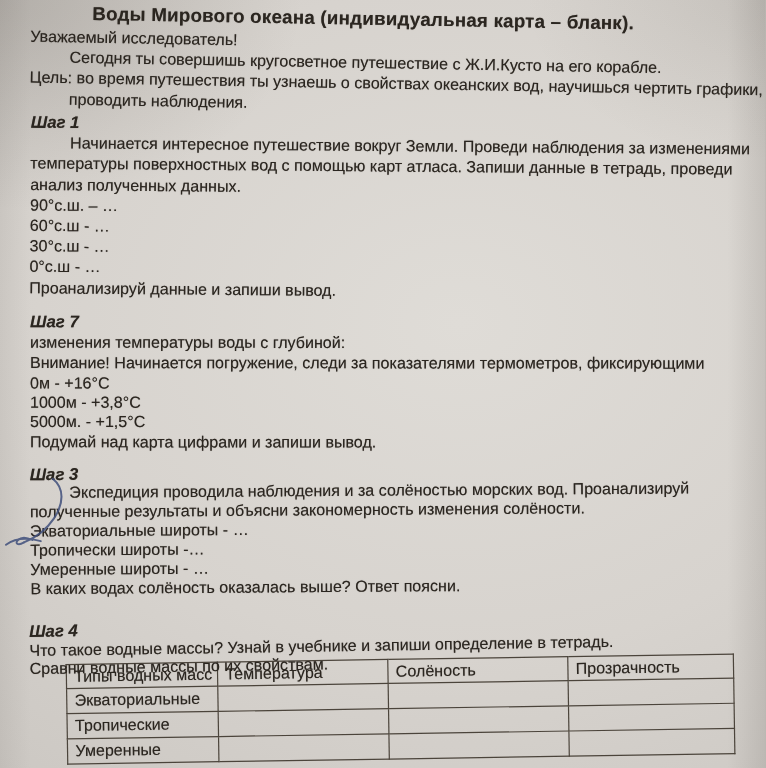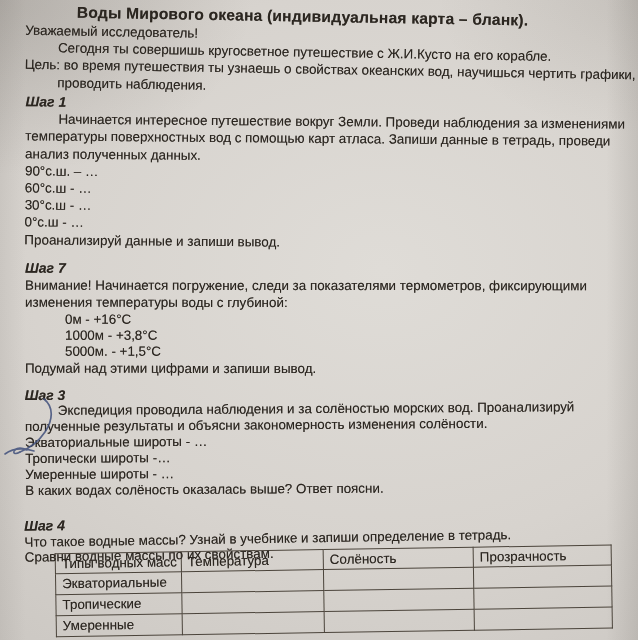--- a/index.html
+++ b/index.html
@@ -46,21 +46,21 @@
     letter-spacing: 0.2px;
     white-space: nowrap;
   }
 
   .step-heading {
     font-weight: bold;
     font-style: italic;
     font-size: 14px;
   }
 
-  .sec-s2 .item-line { line-height: 16.2px; margin-left: 40px; }
+  .sec-s2 .item-line { line-height: 16.2px; }
   .sec-s3 .line { line-height: 16px; }
   .sec-s4 .line { line-height: 15.5px; }
 
   table.wm-table {
     border-collapse: collapse;
     table-layout: fixed;
     width: 556px;
     margin: -12px 0 0 30px;
     background: transparent;
   }
@@ -108,26 +108,26 @@
       <div class="line">анализ полученных данных.</div>
       <div class="line item-line">90°с.ш. – …</div>
       <div class="line item-line">60°с.ш - …</div>
       <div class="line item-line">30°с.ш - …</div>
       <div class="line item-line">0°с.ш - …</div>
       <div class="line">Проанализируй данные и запиши вывод.</div>
     </div>
 
     <div class="sec sec-s2">
       <div class="line step-heading">Шаг 7</div>
+      <div class="line">изменения температуры воды с глубиной:</div>
       <div class="line">Внимание! Начинается погружение, следи за показателями термометров, фиксирующими</div>
-      <div class="line">изменения температуры воды с глубиной:</div>
       <div class="line item-line">0м - +16°С</div>
       <div class="line item-line">1000м - +3,8°С</div>
       <div class="line item-line">5000м. - +1,5°С</div>
-      <div class="line">Подумай над этими цифрами и запиши вывод.</div>
+      <div class="line">Подумай над карта цифрами и запиши вывод.</div>
     </div>
 
     <div class="sec sec-s3">
       <div class="line step-heading">Шаг 3</div>
       <div class="line indent">Экспедиция проводила наблюдения и за солёностью морских вод. Проанализируй</div>
       <div class="line">полученные результаты и объясни закономерность изменения солёности.</div>
       <div class="line item-line">Экваториальные широты - …</div>
       <div class="line item-line">Тропически широты -…</div>
       <div class="line item-line">Умеренные широты - …</div>
       <div class="line">В каких водах солёность оказалась выше? Ответ поясни.</div>

